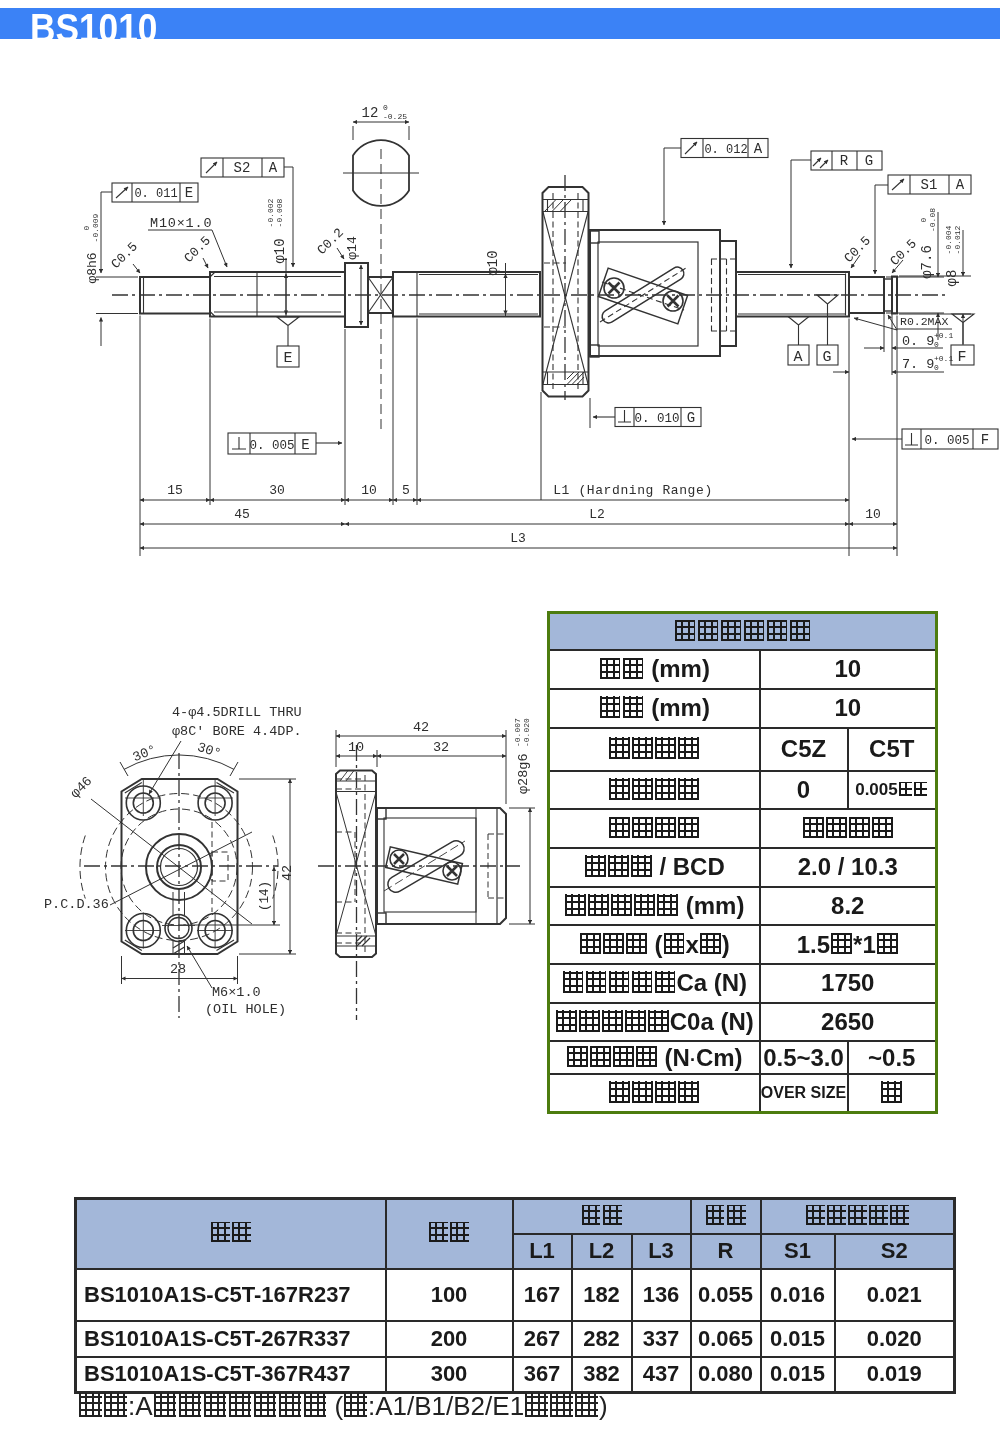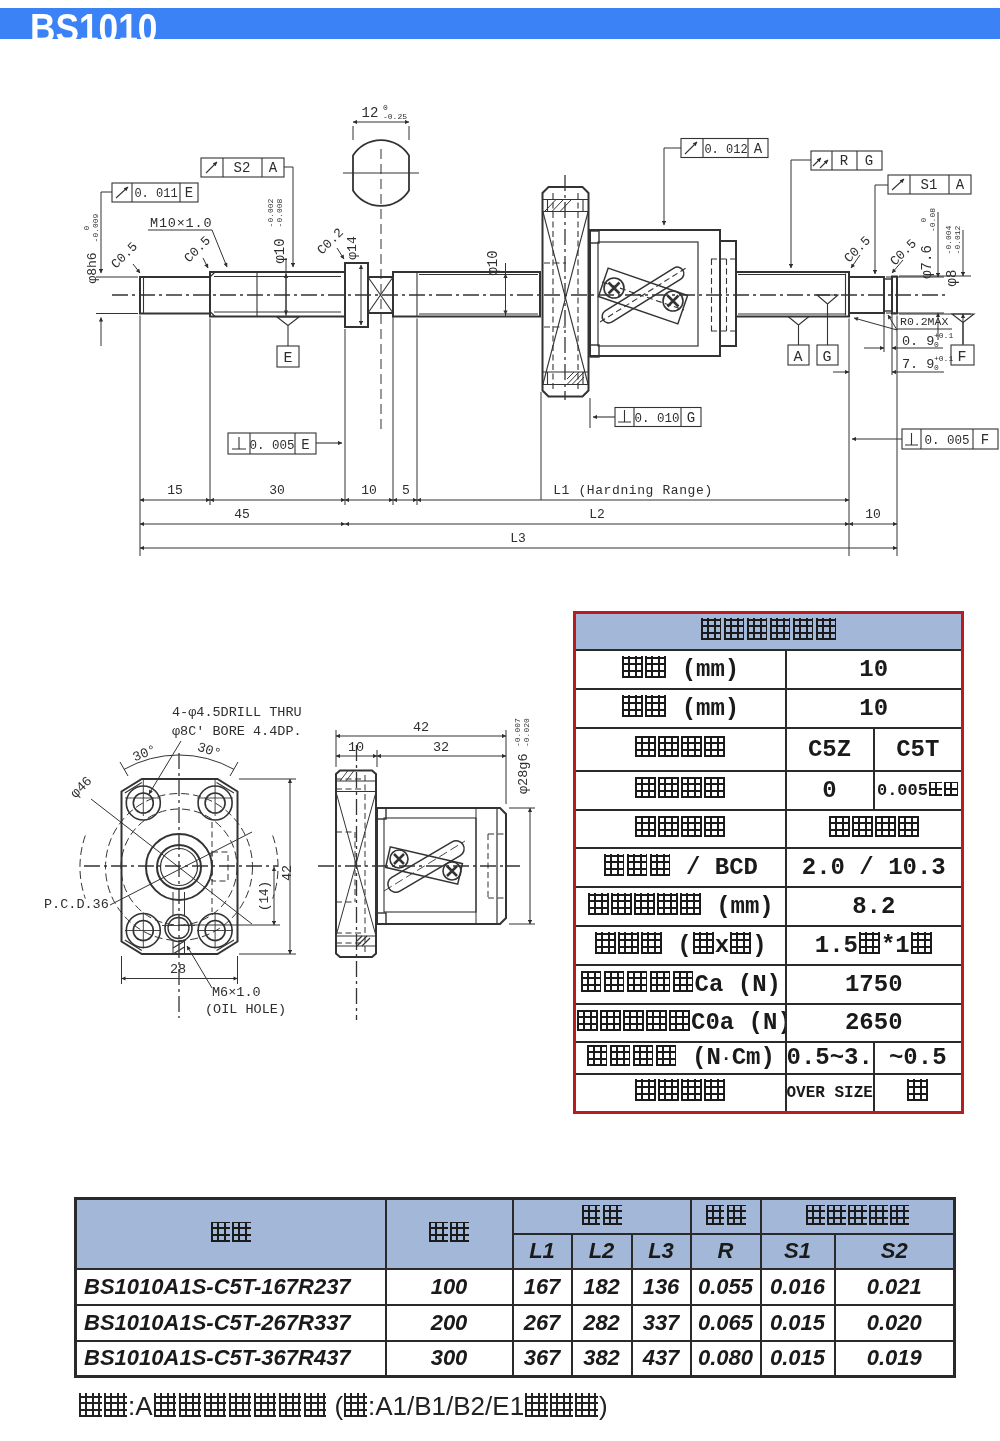--- a/index.html
+++ b/index.html
@@ -9,25 +9,25 @@
 .bar span{position:absolute;left:30px;top:-3px;font-size:41px;font-weight:bold;color:#fff;
   transform:scaleX(.86);transform-origin:left top;}
 
 .c{display:inline-block;width:.86em;height:.9em;margin:0 .05em;vertical-align:-.07em;
 background:
 repeating-linear-gradient(90deg,currentColor 0 1.9px,rgba(0,0,0,0) 1.9px 6.4px),
 repeating-linear-gradient(0deg,currentColor 0 1.9px,rgba(0,0,0,0) 1.9px 6.4px);}
 .cs{width:.8em;height:.84em;}
 table{border-collapse:collapse;position:absolute;table-layout:fixed;}
 td{border:2px solid #2a2a2a;text-align:center;color:#1a1a1a;overflow:hidden;white-space:nowrap;}
-.spec{left:573px;top:611px;width:388px;height:503px;font-size:24px;font-weight:bold;border:3px solid #b91c1c;font-family:Liberation Mono, monospace;}
+.spec{left:547px;top:611px;width:388px;height:503px;font-size:24px;font-weight:bold;border:3px solid #4d7c0f;}
 .spec td{padding:0;}
 .spec .hd{background:#a3b7d9;}
 .models{left:74px;top:1197px;width:879px;height:178px;font-size:22px;font-weight:bold;border:3px solid #2a2a2a;}
-.models td{padding:1px;font-style:italic;}
+.models td{padding:1px;}
 .models .hd{background:#a3b7d9;}
 .models .mod{text-align:left;padding-left:7px;}
 .note{position:absolute;left:78px;top:1391px;font-size:26px;color:#222;}
 .sm{font-size:17px;font-weight:bold;margin-left:24px;}
 </style>
 </head>
 <body>
 <div class="bar">
     <span>BS1010</span>
   </div>
@@ -520,21 +520,21 @@
 <td colspan="2" class="hd"><i class="c"></i><i class="c"></i><i class="c"></i><i class="c"></i><i class="c"></i></td>
 </tr>
 <tr style="height:35px" class="h2">
 <td class="hd">L1</td>
         <td class="hd">L2</td>
         <td class="hd">L3</td>
         <td class="hd">R</td>
         <td class="hd">S1</td>
         <td class="hd">S2</td>
 </tr>
-<tr style="height:36px">
+<tr style="height:52px">
         <td class="mod">BS1010A1S-C5T-167R237</td>
         <td>100</td>
         <td>167</td>
         <td>182</td>
         <td>136</td>
         <td>0.055</td>
         <td>0.016</td>
         <td>0.021</td>
       </tr>
 <tr style="height:36px">

